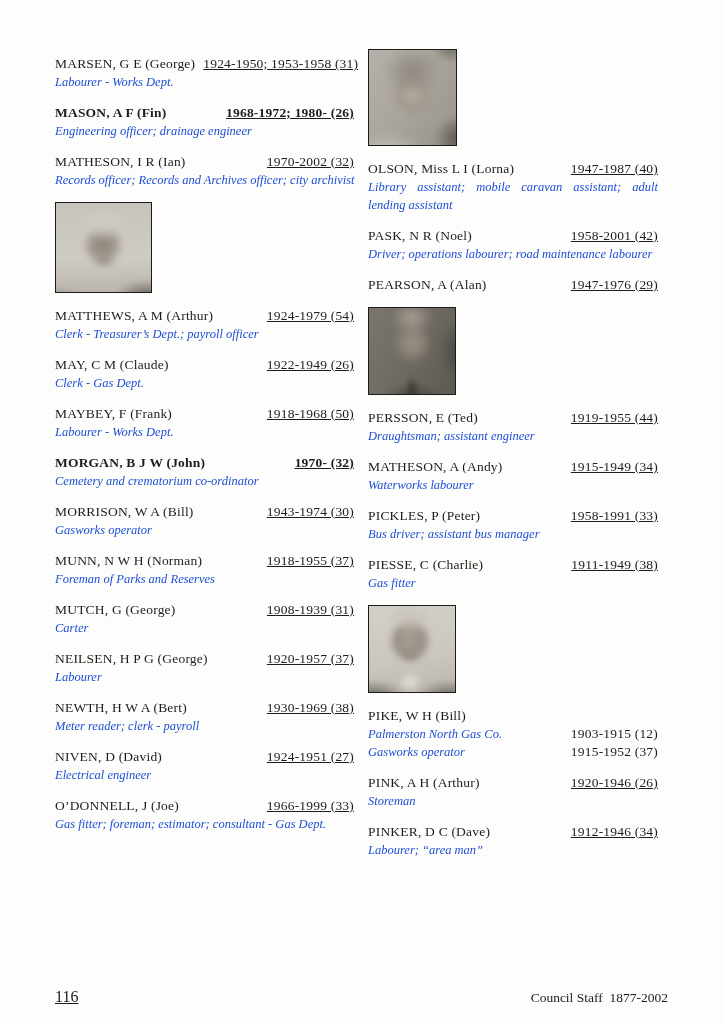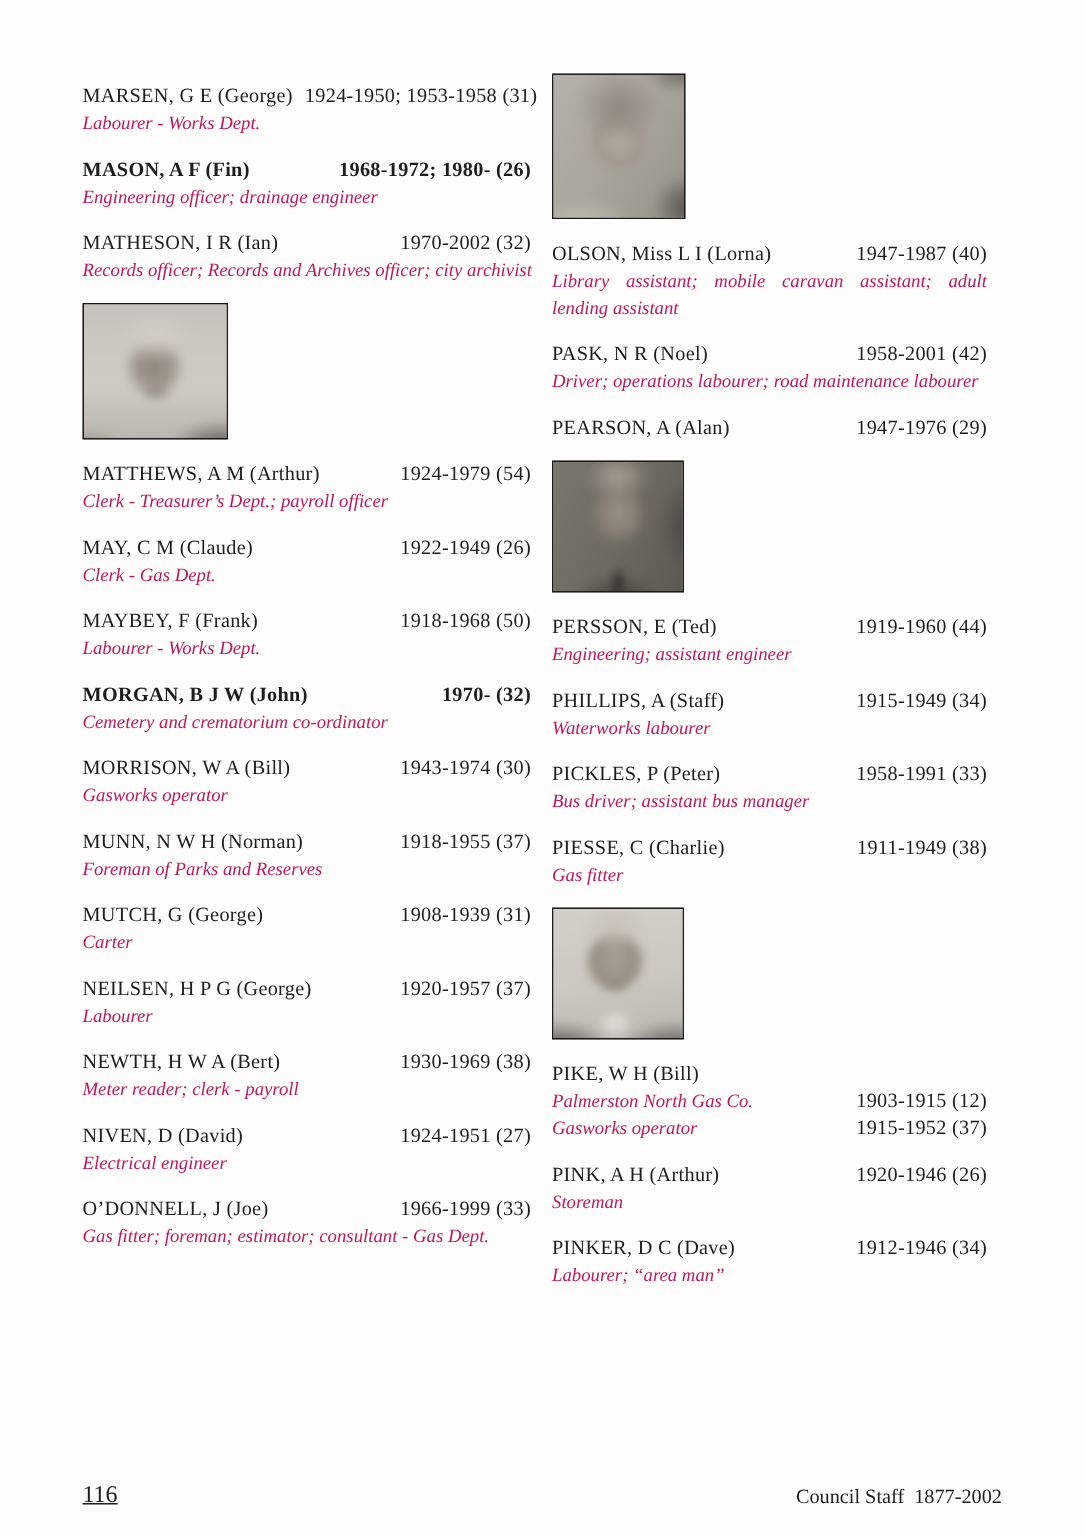--- a/index.html
+++ b/index.html
@@ -16,25 +16,25 @@
   .col { position: absolute; }
   .col-left  { left: 55px;  top: 55px; width: 299px; }
   .col-right { left: 368px; top: 46px; width: 290px; }
 
   .entry { margin-bottom: 13px; }
   .nameline {
     display: flex; justify-content: space-between; align-items: baseline;
     font-size: 13.5px; line-height: 18px; letter-spacing: 0.2px;
     white-space: nowrap;
   }
-  .nameline .dates { padding-left: 8px; }
+  .nameline .dates { padding-left: 8px; text-decoration: underline; }
   .entry.bold .nameline { font-weight: bold; }
   .desc {
     font-style: italic; font-size: 12.5px; line-height: 18px;
-    color: #be185d; white-space: nowrap;
+    color: #1d4ed8; white-space: nowrap;
   }
   .desc.wrap { white-space: normal; text-align: justify; }
   .multirow {
     display: flex; justify-content: space-between; align-items: baseline;
     line-height: 18px; white-space: nowrap;
   }
   .multirow .desc { flex: 1; }
   .multirow .dates { font-style: normal; font-size: 13.5px; letter-spacing: 0.2px; padding-left: 8px; }
 
   .photo {
@@ -251,28 +251,28 @@
     </div>
   </div>
 
   <div class="photo ph-persson">
     <div class="blur"></div>
   </div>
 
   <div class="entry">
     <div class="nameline">
       <span class="name">PERSSON, E (Ted)</span>
-      <span class="dates">1919-1960 (44)</span>
-    </div>
-    <div class="desc">Engineering; assistant engineer</div>
-  </div>
-
-  <div class="entry">
-    <div class="nameline">
-      <span class="name">PHILLIPS, A (Staff)</span>
+      <span class="dates">1919-1955 (44)</span>
+    </div>
+    <div class="desc">Draughtsman; assistant engineer</div>
+  </div>
+
+  <div class="entry">
+    <div class="nameline">
+      <span class="name">MATHESON, A (Andy)</span>
       <span class="dates">1915-1949 (34)</span>
     </div>
     <div class="desc">Waterworks labourer</div>
   </div>
 
   <div class="entry">
     <div class="nameline">
       <span class="name">PICKLES, P (Peter)</span>
       <span class="dates">1958-1991 (33)</span>
     </div>

